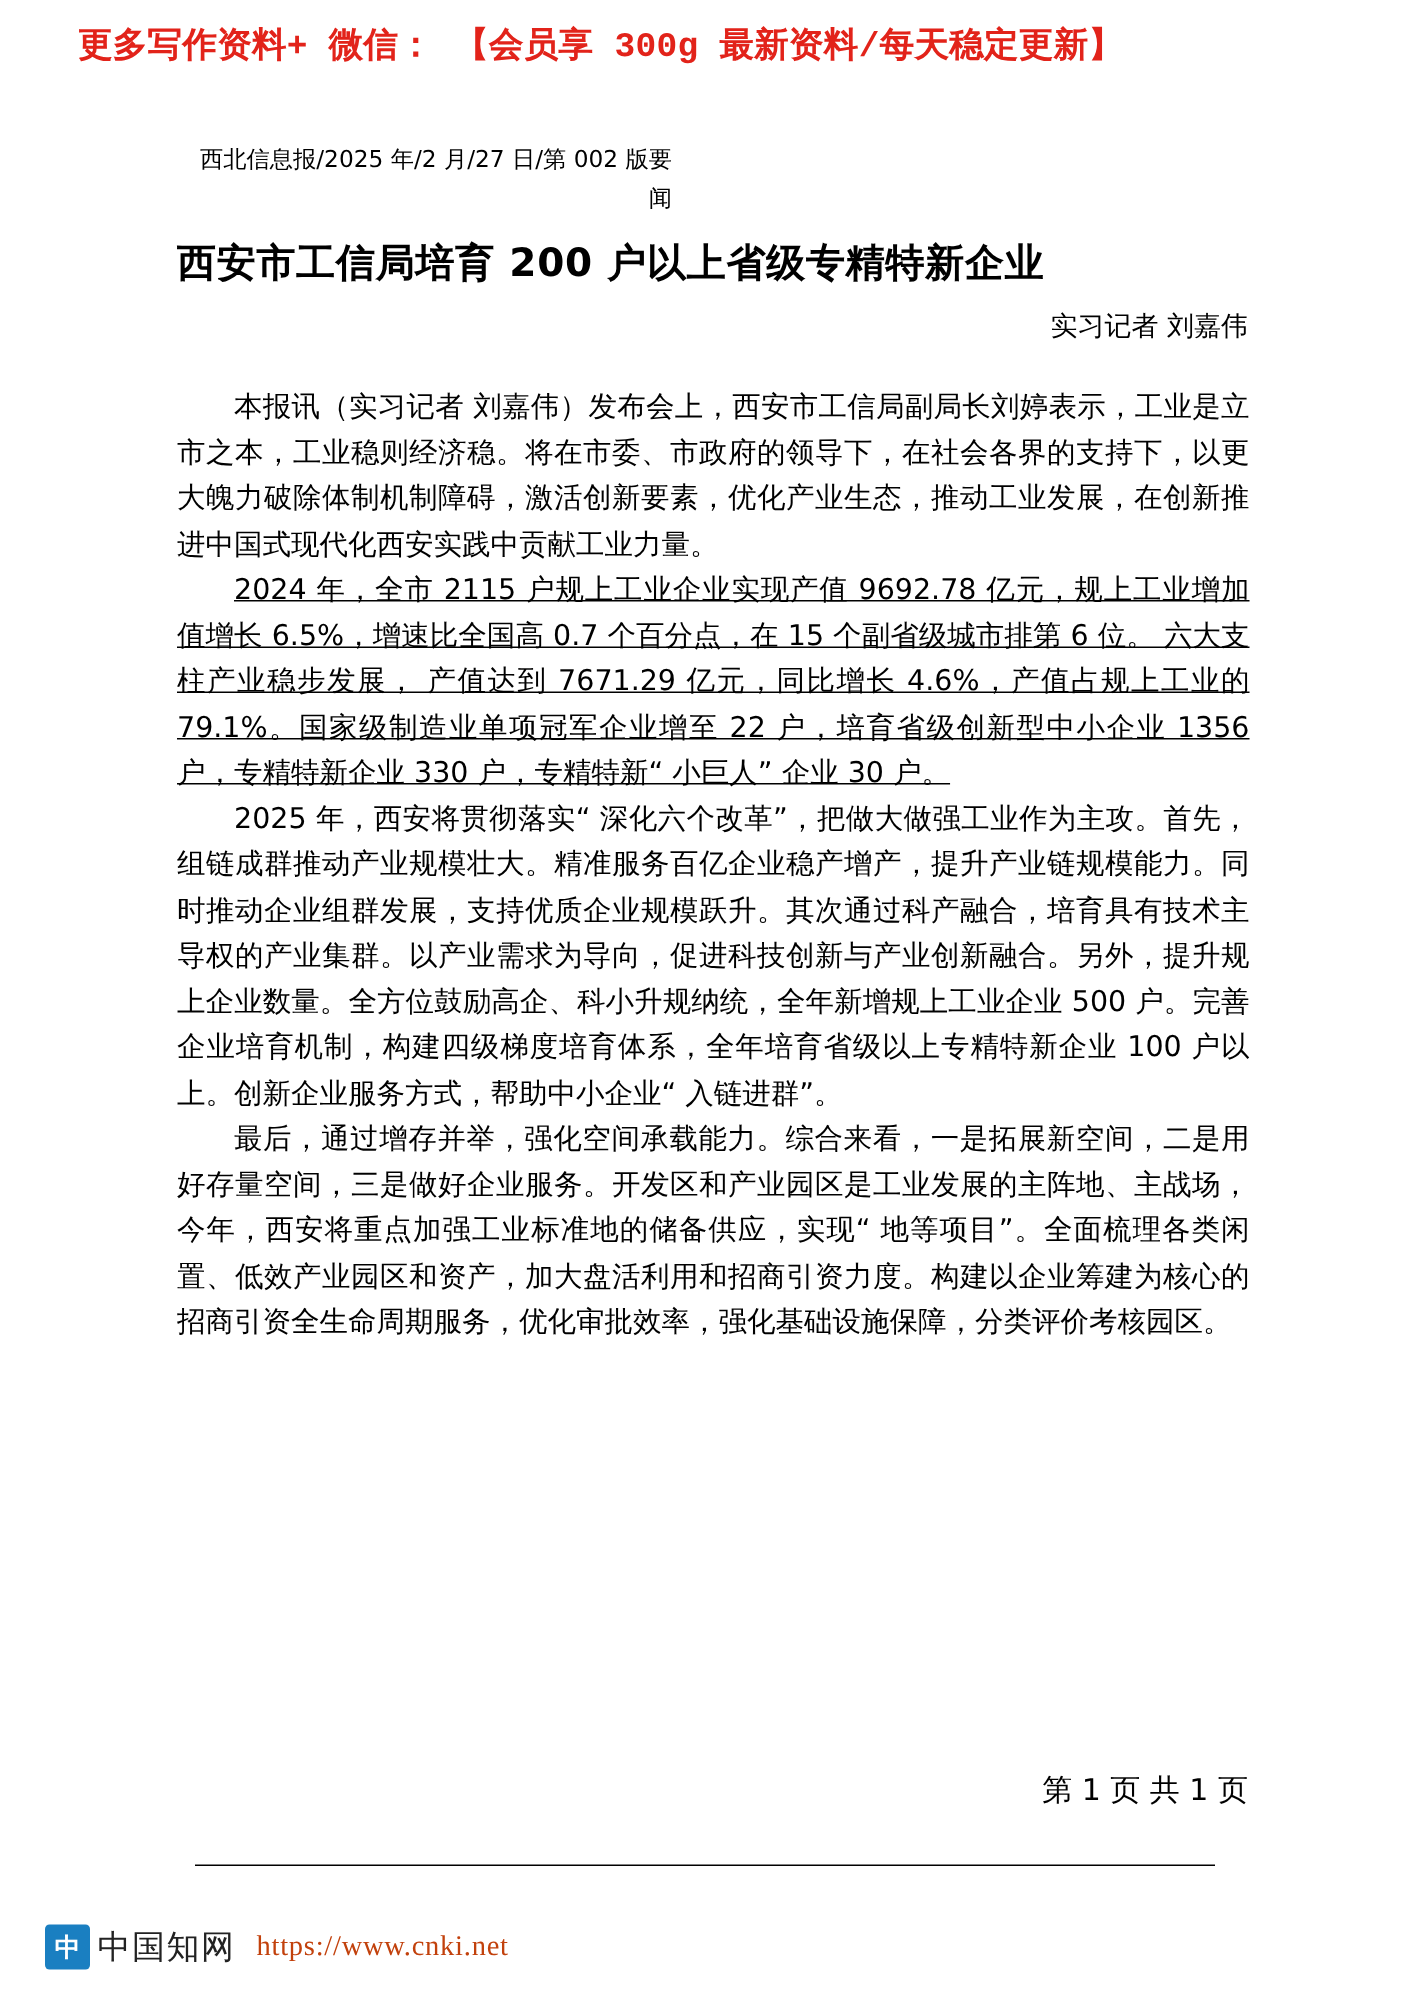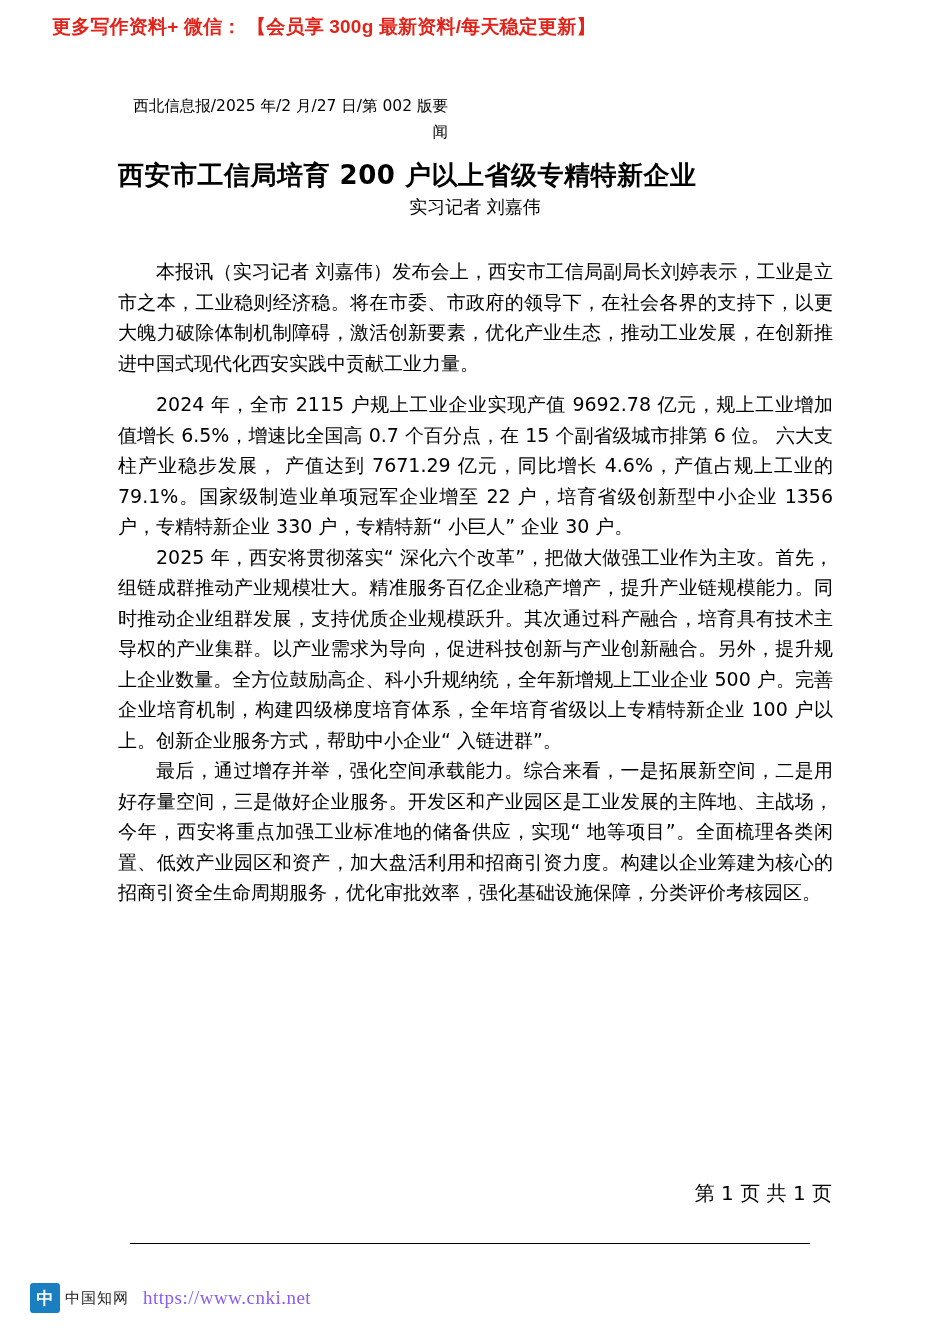--- a/index.html
+++ b/index.html
@@ -22,24 +22,24 @@
     width: 950px;
     height: 1344px;
   }
 
   
   .banner {
     position: absolute;
     left: 52px;
     top: 14px;
     width: 846px;
-    font-size: 19px;
+    font-size: 23px;
     font-weight: bold;
     color: #e2231a;
-    font-family: Liberation Sans, sans-serif;
+    font-family: Liberation Mono, monospace;
     white-space: nowrap;
     letter-spacing: 0.2px;
   }
 
   
   .source {
     position: absolute;
     left: 118px;
     top: 93px;
     width: 330px;
@@ -60,23 +60,23 @@
     font-size: 26px;
     font-weight: bold;
     font-family: "DejaVu Sans", "Liberation Sans", sans-serif;
     letter-spacing: 0.5px;
   }
 
   
   .byline {
     position: absolute;
     left: 118px;
-    top: 195px;
+    top: 205px;
     width: 714px;
-    text-align: center;
+    text-align: right;
     font-size: 18px;
     font-family: "DejaVu Sans", "Liberation Sans", sans-serif;
   }
 
   
   .body-block {
     position: absolute;
     left: 118px;
     top: 256px;
     width: 715px;
@@ -84,21 +84,22 @@
   .para {
     font-size: 19px;
     line-height: 30.5px;
     text-align: justify;
     text-justify: inter-ideograph;
     text-indent: 2em;
     margin: 0 0 0 0;
     font-family: "DejaVu Sans", "Liberation Sans", sans-serif;
   }
   .para.gap {
-    margin-top: 11px;
+    margin-top: 0;
+    text-decoration: underline;
   }
 
   
   .page-number {
     position: absolute;
     left: 600px;
     top: 1180px;
     width: 232px;
     text-align: right;
     font-size: 20px;
@@ -136,28 +137,28 @@
     background: #1a7fc1;
     color: #fff;
     font-size: 17px;
     font-weight: bold;
     display: flex;
     align-items: center;
     justify-content: center;
     font-family: "DejaVu Sans", "Liberation Sans", sans-serif;
   }
   .cnki-name {
-    font-size: 15px;
+    font-size: 22px;
     color: #222;
     font-family: "DejaVu Sans", "Liberation Sans", sans-serif;
     letter-spacing: 1px;
   }
   .cnki-url {
     font-size: 19px;
-    color: #8b5cf6;
+    color: #c2410c;
     font-family: "Liberation Serif", "DejaVu Serif", serif;
     letter-spacing: 0.5px;
   }
 </style>
 </head>
 <body>
 
 <div class="page">
 
   <div class="banner">更多写作资料+ 微信： 【会员享 300g 最新资料/每天稳定更新】</div>

